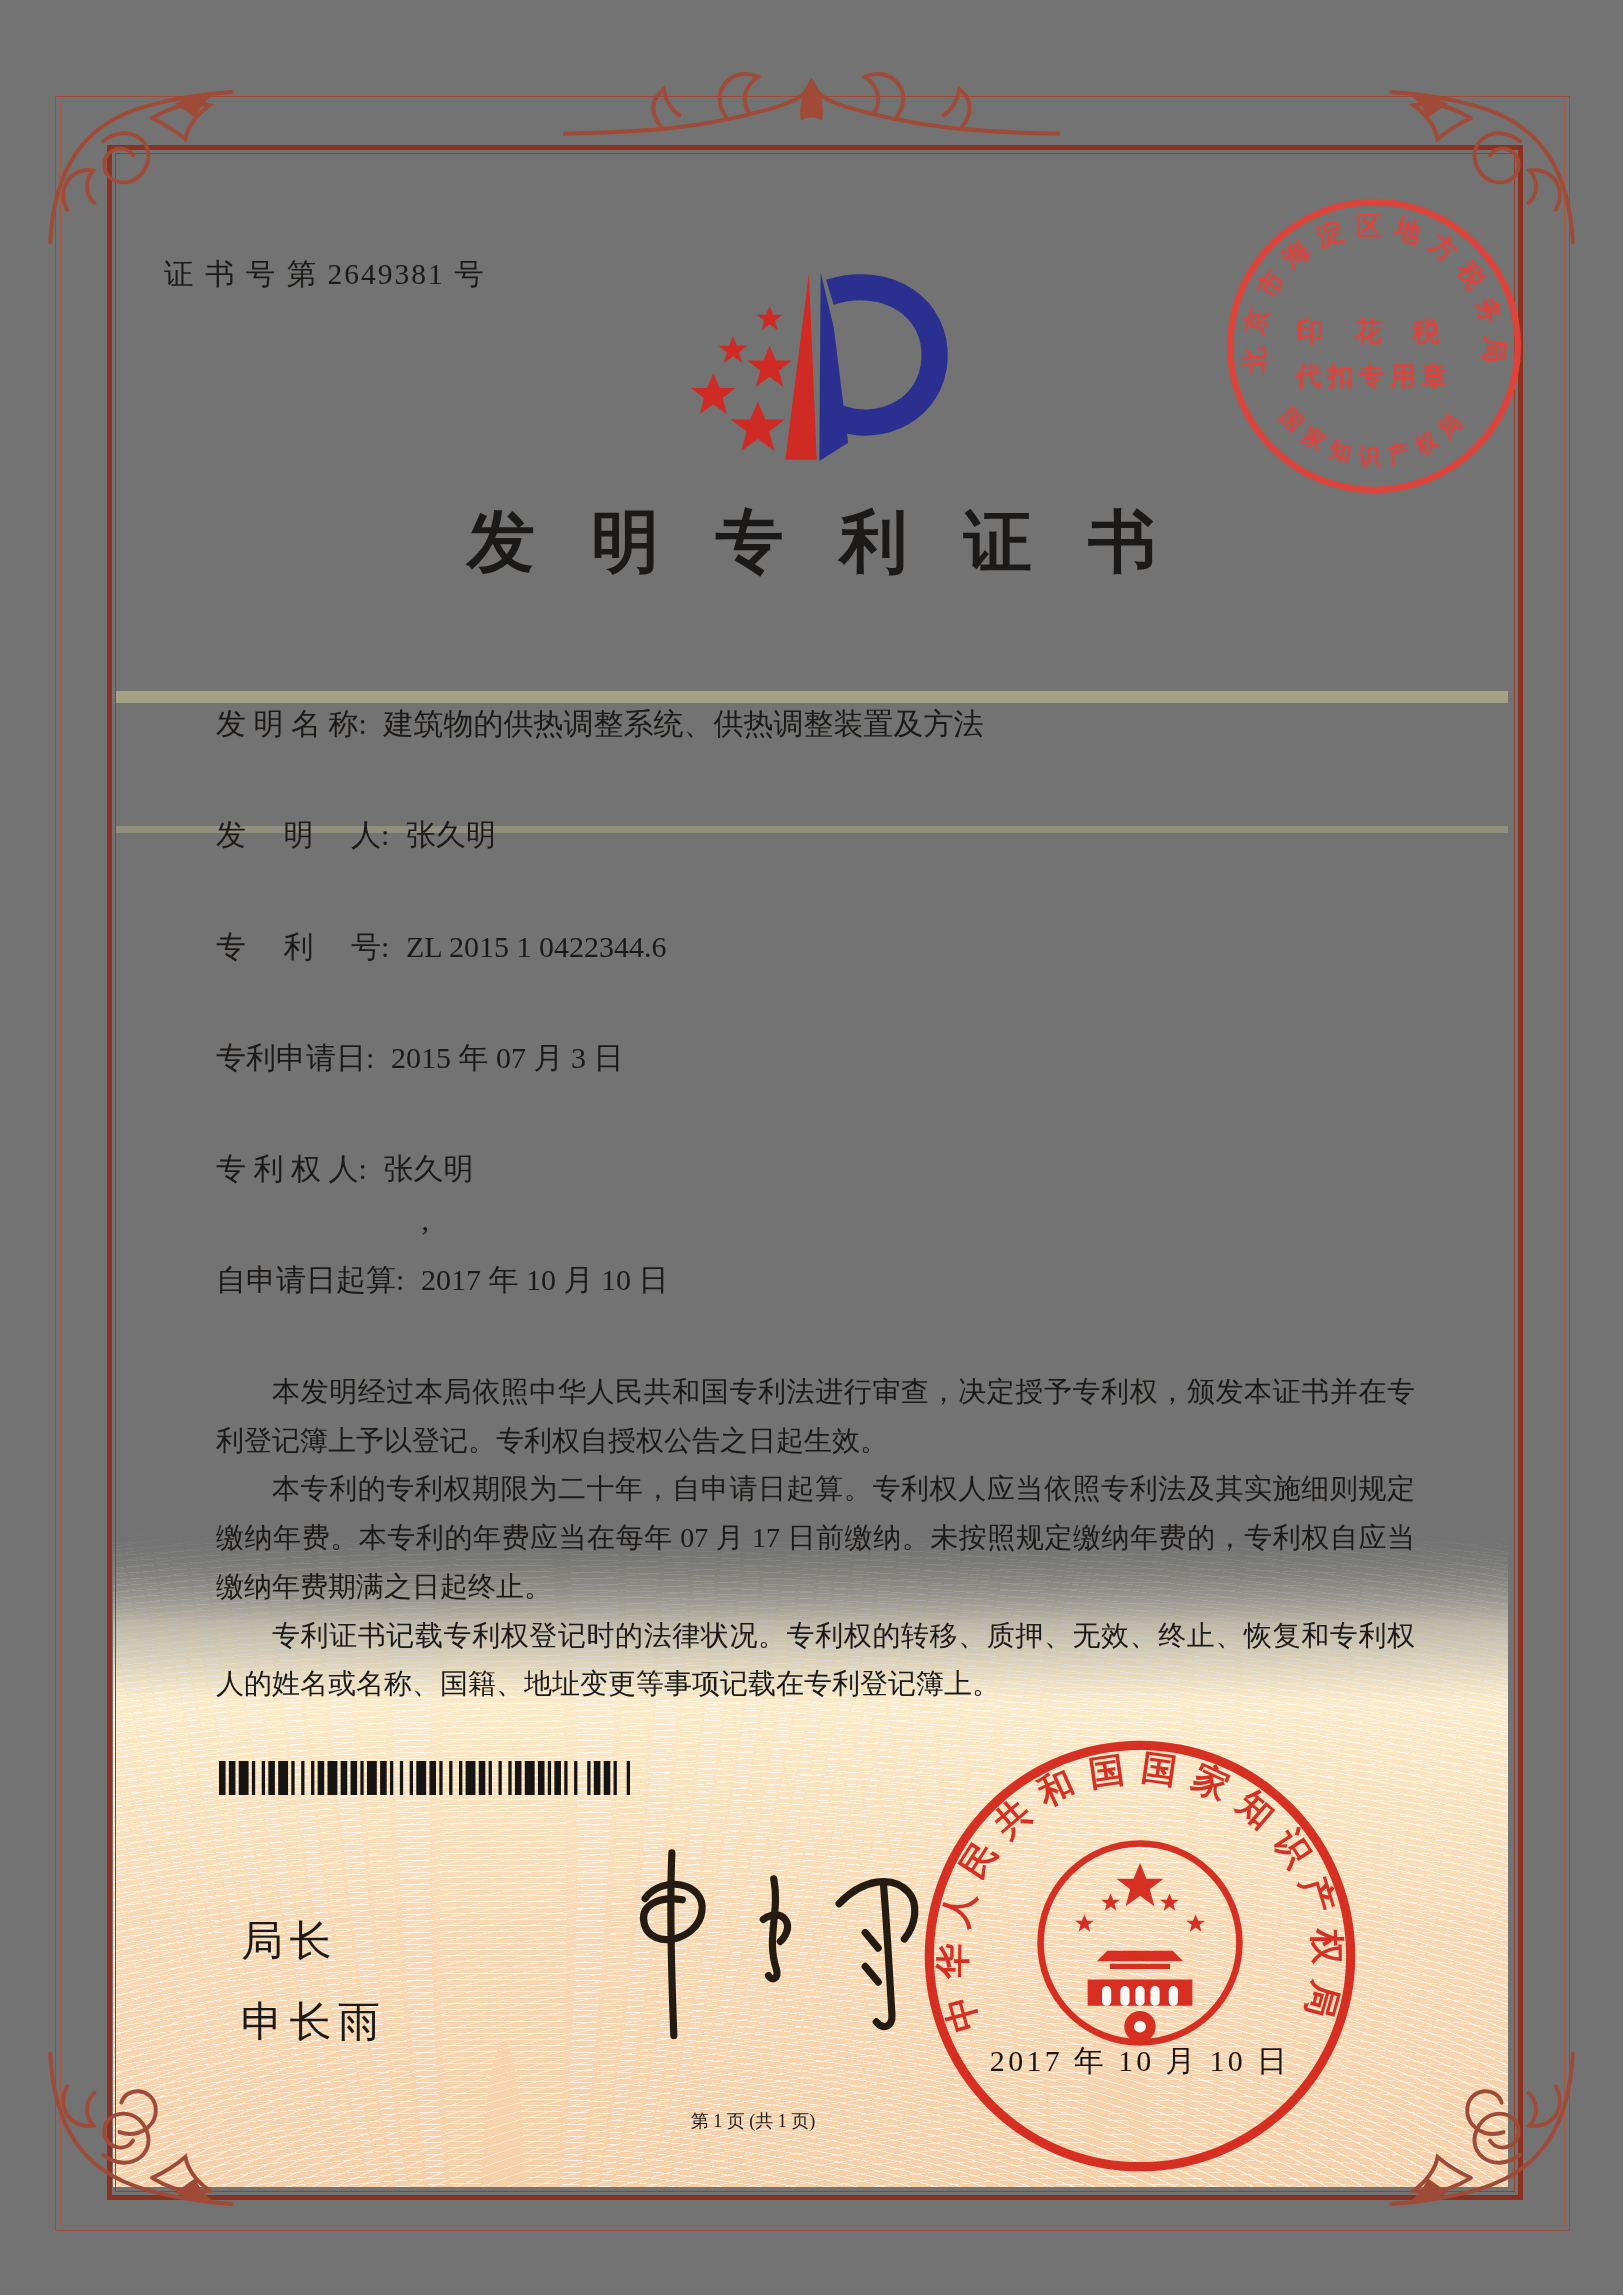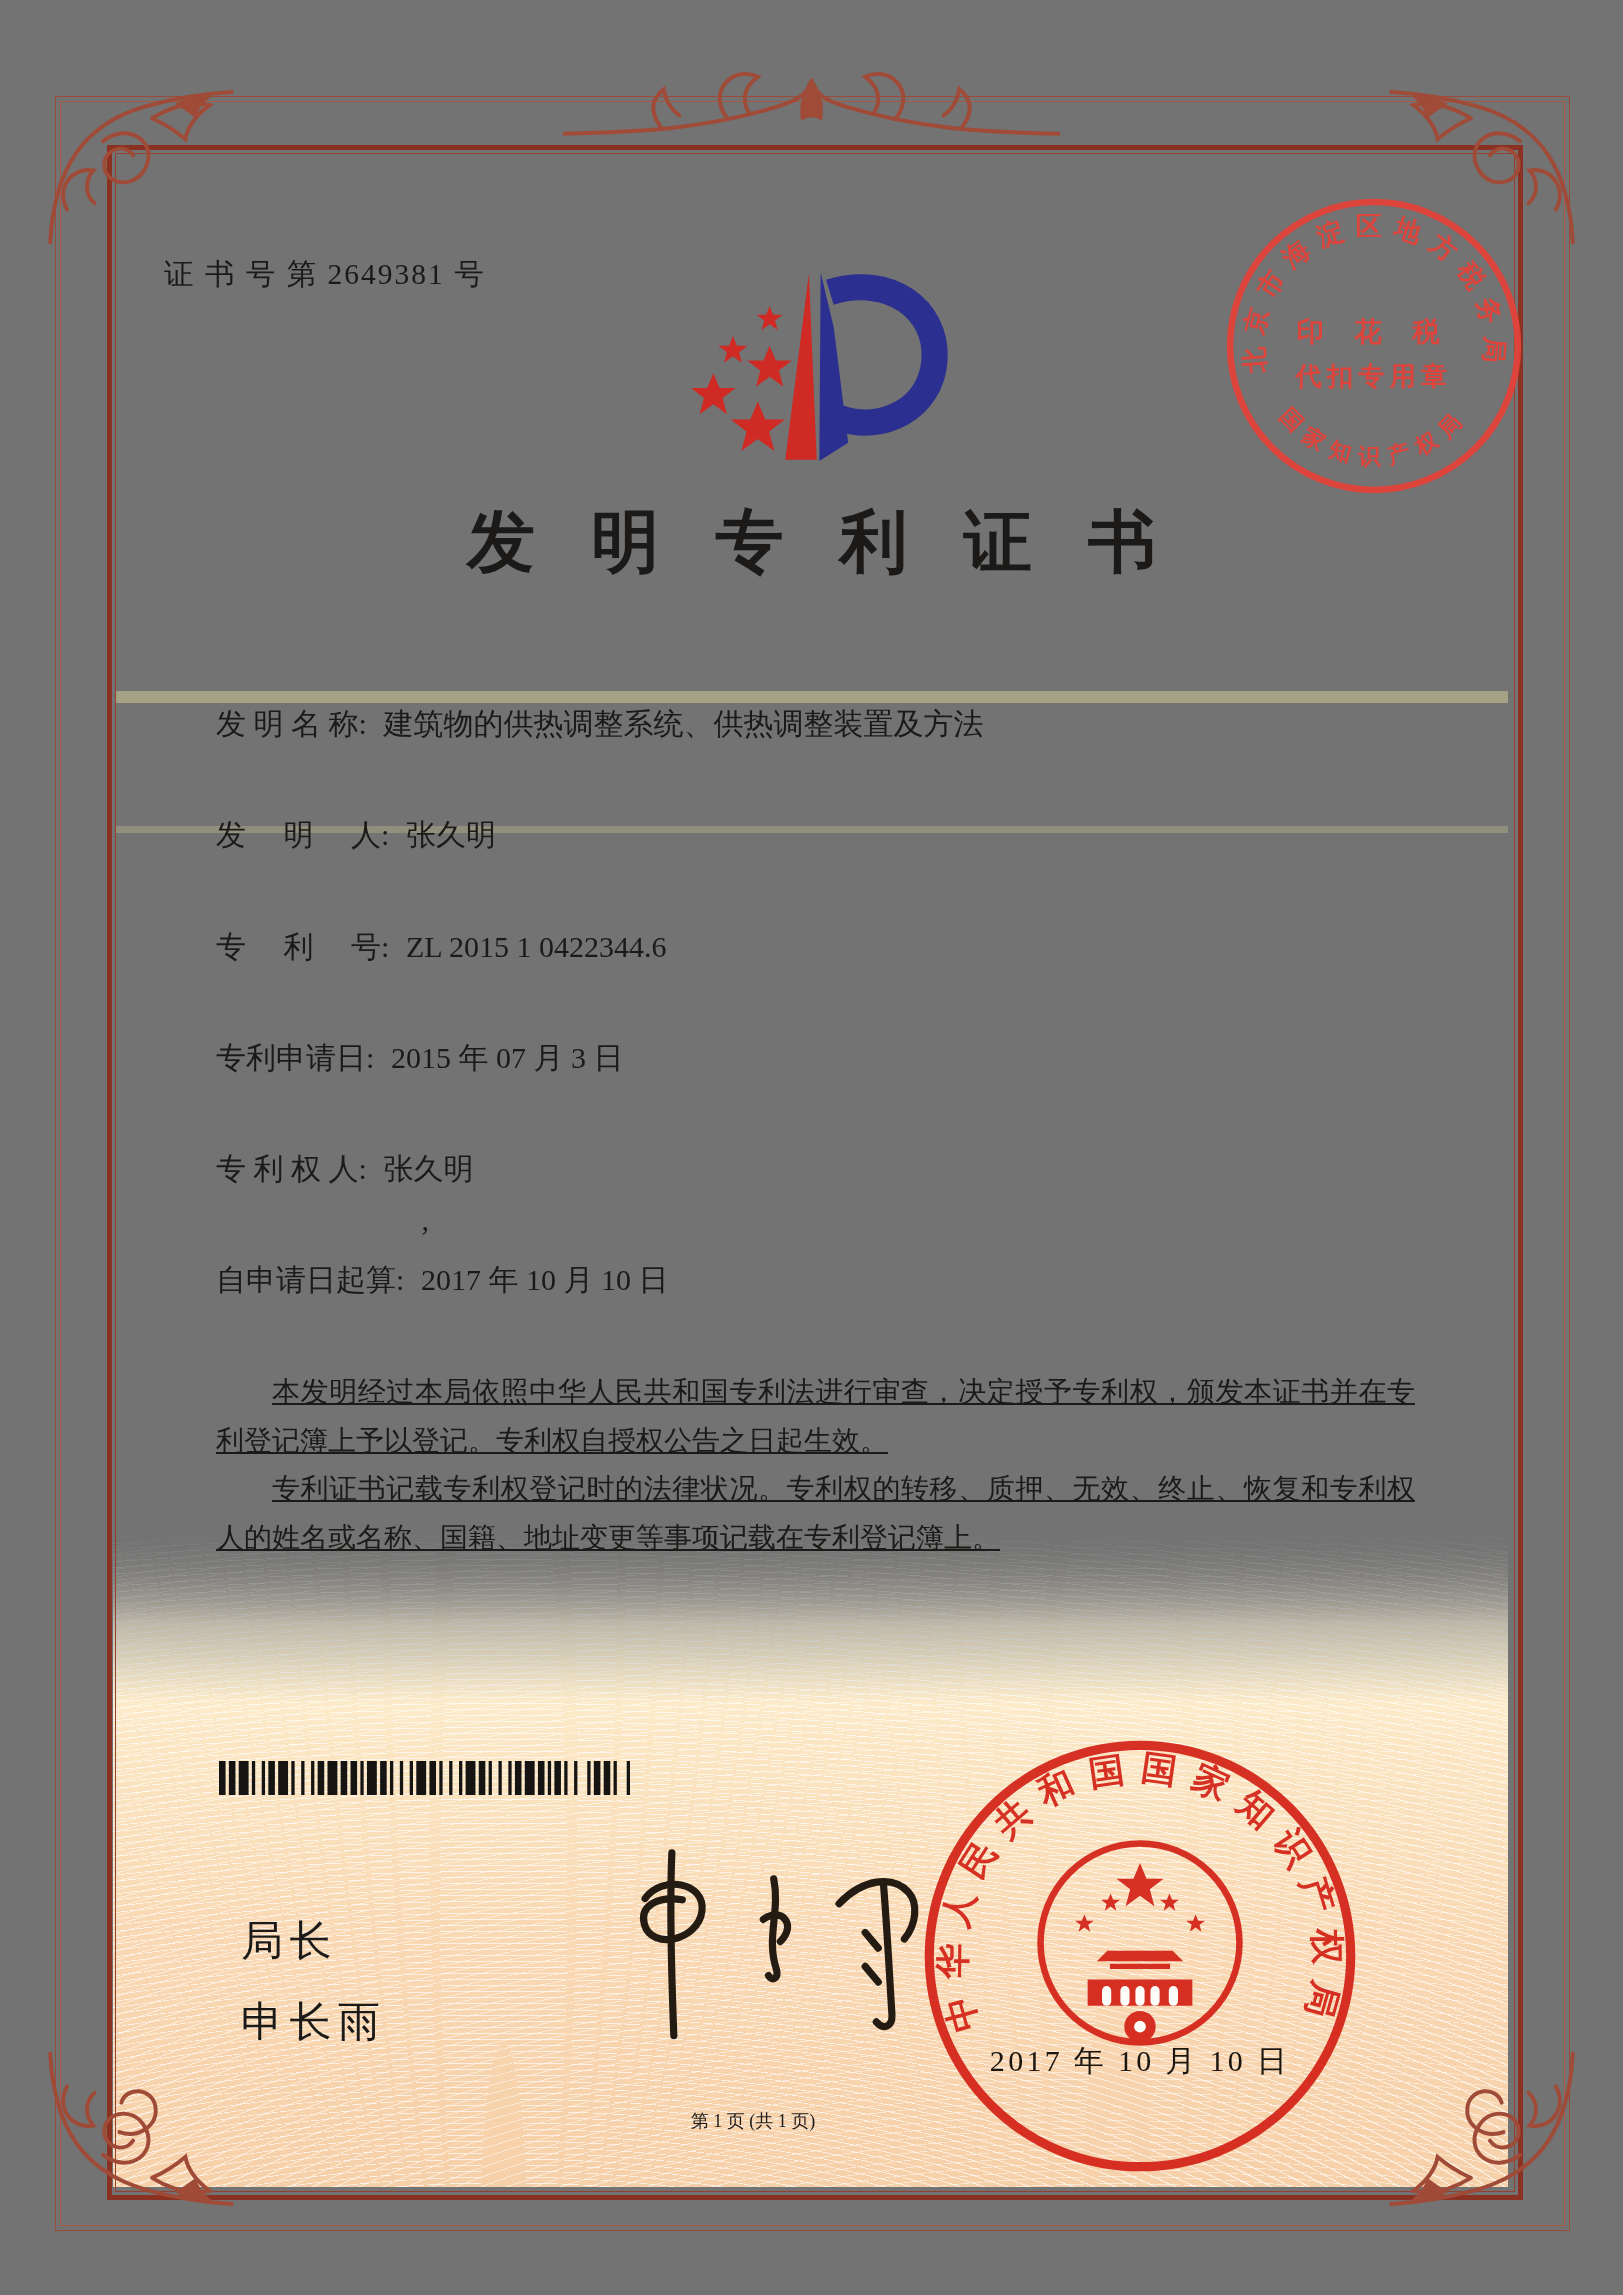--- a/index.html
+++ b/index.html
@@ -25,21 +25,21 @@
   .inner-frame::before{content:"";position:absolute;inset:2.6px;border:1.3px solid #93402e;}
   .ornament{position:absolute;z-index:2;}
   
   .cert-no{position:absolute;left:164px;top:255px;font-size:29.5px;letter-spacing:2px;z-index:3;}
   .title{position:absolute;left:0;top:497px;width:100%;text-align:center;font-size:68px;font-weight:bold;
          letter-spacing:19.6px;margin-left:9.8px;z-index:3;}
   .fields{position:absolute;left:216px;top:704px;width:1204px;z-index:3;}
   .field-row{position:absolute;left:0;font-size:30px;white-space:nowrap;}
   .field-row .lab{display:inline-block;}
   .field-row .val{display:inline-block;margin-left:9.2px;text-align:center;}
-  .paras{position:absolute;left:216px;top:1368px;width:1199px;z-index:3;font-size:28px;line-height:1.74;text-align:justify;text-decoration:underline;}
+  .paras{position:absolute;left:216px;top:1368px;width:1199px;z-index:3;font-size:28px;line-height:1.74;text-align:justify;}
   .paras p{margin:0;text-indent:2em;}
   .stray{position:absolute;left:420px;top:1219px;font-size:30px;z-index:3;}
   .signer{position:absolute;left:241px;z-index:3;font-family:"Liberation Sans","DejaVu Sans",sans-serif;
           font-size:42px;font-weight:500;letter-spacing:6.5px;}
   .date-line{position:absolute;left:937px;top:2041px;width:406px;text-align:center;font-size:30px;
              letter-spacing:3.3px;z-index:6;color:#1b150f;}
   .footer{position:absolute;left:583px;top:2109px;width:340px;text-align:center;font-size:18px;z-index:3;}
   svg{display:block;}
   .abs{position:absolute;}
 </style>
@@ -164,20 +164,21 @@
     </div>
     <div class="field-row" style="top:556px;">
       <span class="lab">自申请日起算:</span>
       <span class="val">2017 年 10 月 10 日</span>
     </div>
   </div>
   <div class="stray">’</div>
 
   <div class="paras">
     <p>本发明经过本局依照中华人民共和国专利法进行审查，决定授予专利权，颁发本证书并在专利登记簿上予以登记。专利权自授权公告之日起生效。</p>
+    <p>本专利的专利权期限为二十年，自申请日起算。专利权人应当依照专利法及其实施细则规定缴纳年费。本专利的年费应当在每年 07 月 17 日前缴纳。未按照规定缴纳年费的，专利权自应当缴纳年费期满之日起终止。</p>
     <p>专利证书记载专利权登记时的法律状况。专利权的转移、质押、无效、终止、恢复和专利权人的姓名或名称、国籍、地址变更等事项记载在专利登记簿上。</p>
   </div>
 
   <svg id="barcode" class="abs" style="left:219px;top:1761px;z-index:3;" width="411" height="34" preserveAspectRatio="none" fill="#161412" viewBox="0 0 125 20">
       <rect x="0" y="0" width="2" height="20"></rect>
       <rect x="3" y="0" width="2" height="20"></rect>
       <rect x="6" y="0" width="3" height="20"></rect>
       <rect x="10" y="0" width="1" height="20"></rect>
       <rect x="13" y="0" width="1" height="20"></rect>
       <rect x="15" y="0" width="2" height="20"></rect>

